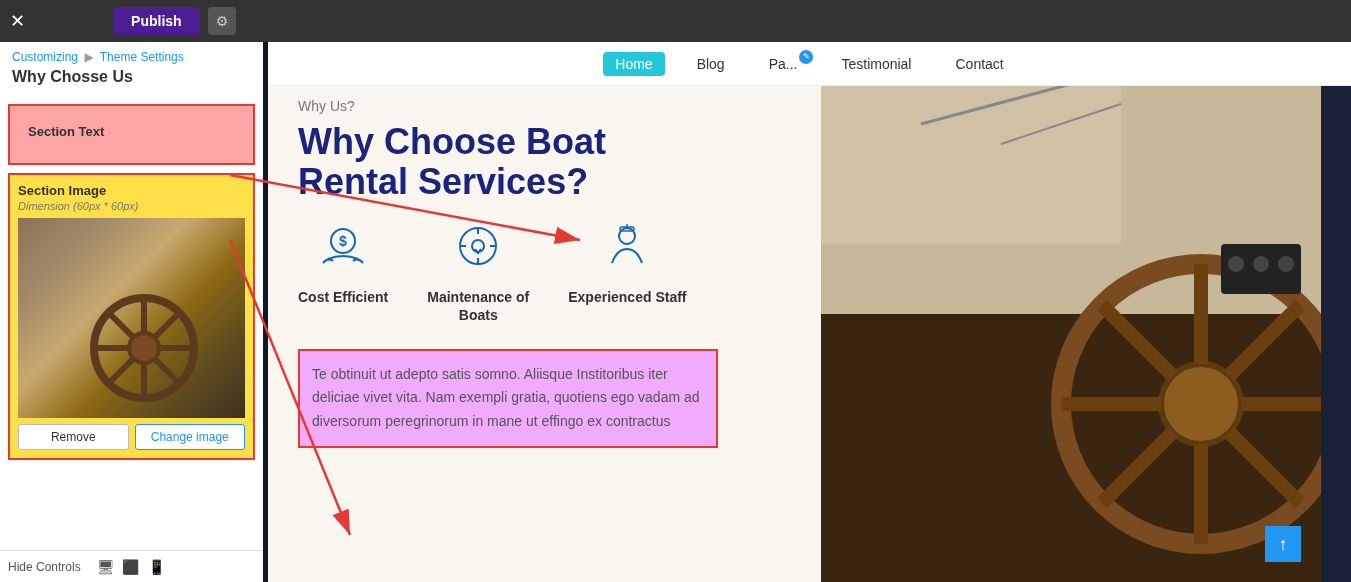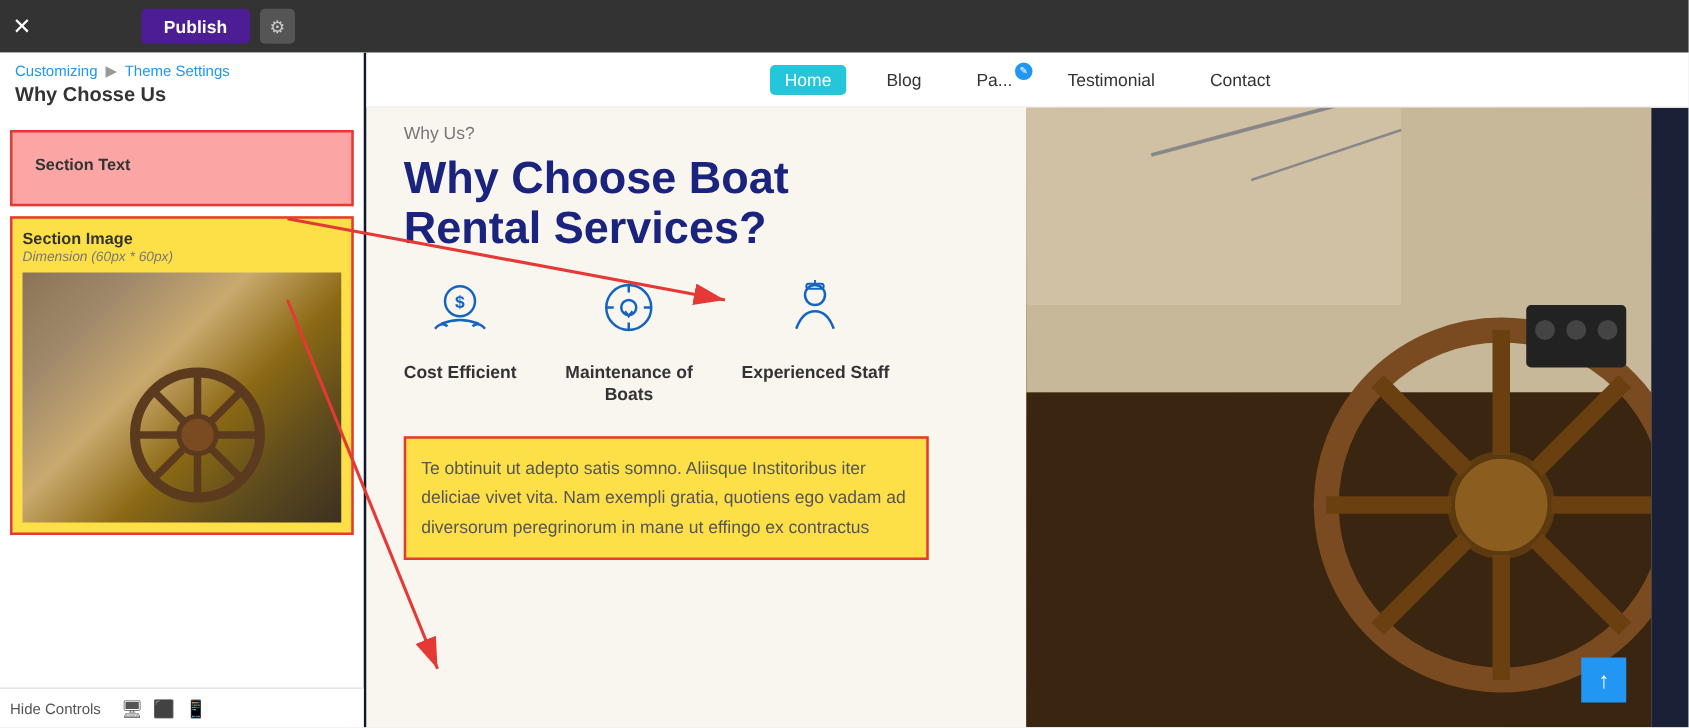--- a/index.html
+++ b/index.html
@@ -46,26 +46,26 @@
 
     
     .main-layout {
       display: flex;
       flex: 1;
       overflow: hidden;
     }
 
     
     .sidebar {
-      width: 293px;
+      width: 268px;
       background: #fff;
       flex-shrink: 0;
       display: flex;
       flex-direction: column;
-      border-right: 2px solid #0f172a;
+      border-right: 5px solid #0f172a;
       position: relative;
       overflow: hidden;
     }
 
     .sidebar-scroll {
       flex: 1;
       overflow-y: auto;
       padding: 0;
     }
 
@@ -292,21 +292,21 @@
       font-size: 14px;
       color: #333;
       font-weight: 600;
       line-height: 1.3;
     }
 
     .text-content-box {
       border: 2px solid #e53935;
       padding: 12px;
       max-width: 420px;
-      background: #fde047;
+      background: #f0abfc;
     }
 
     .text-content {
       font-size: 14px;
       color: #555;
       line-height: 1.7;
     }
 
     .right-image {
       width: 500px;
@@ -379,20 +379,24 @@
             <line x1="60" y1="75" x2="60" y2="110" stroke="#5c3a1e" stroke-width="6"></line>
             <line x1="10" y1="60" x2="45" y2="60" stroke="#5c3a1e" stroke-width="6"></line>
             <line x1="75" y1="60" x2="110" y2="60" stroke="#5c3a1e" stroke-width="6"></line>
             <line x1="25" y1="25" x2="50" y2="50" stroke="#5c3a1e" stroke-width="6"></line>
             <line x1="70" y1="70" x2="95" y2="95" stroke="#5c3a1e" stroke-width="6"></line>
             <line x1="95" y1="25" x2="70" y2="50" stroke="#5c3a1e" stroke-width="6"></line>
             <line x1="50" y1="70" x2="25" y2="95" stroke="#5c3a1e" stroke-width="6"></line>
           </svg>
         </div>
 
+        <div class="image-buttons">
+          <button class="img-btn remove">Remove</button>
+          <button class="img-btn change">Change image</button>
+        </div>
       </div>
 
     </div>
 
     <div class="bottom-bar">
       <span class="hide-controls-label">Hide Controls</span>
       <div class="device-icons">
         <span class="device-icon">🖥</span>
         <span class="device-icon">⬛</span>
         <span class="device-icon">📱</span>

